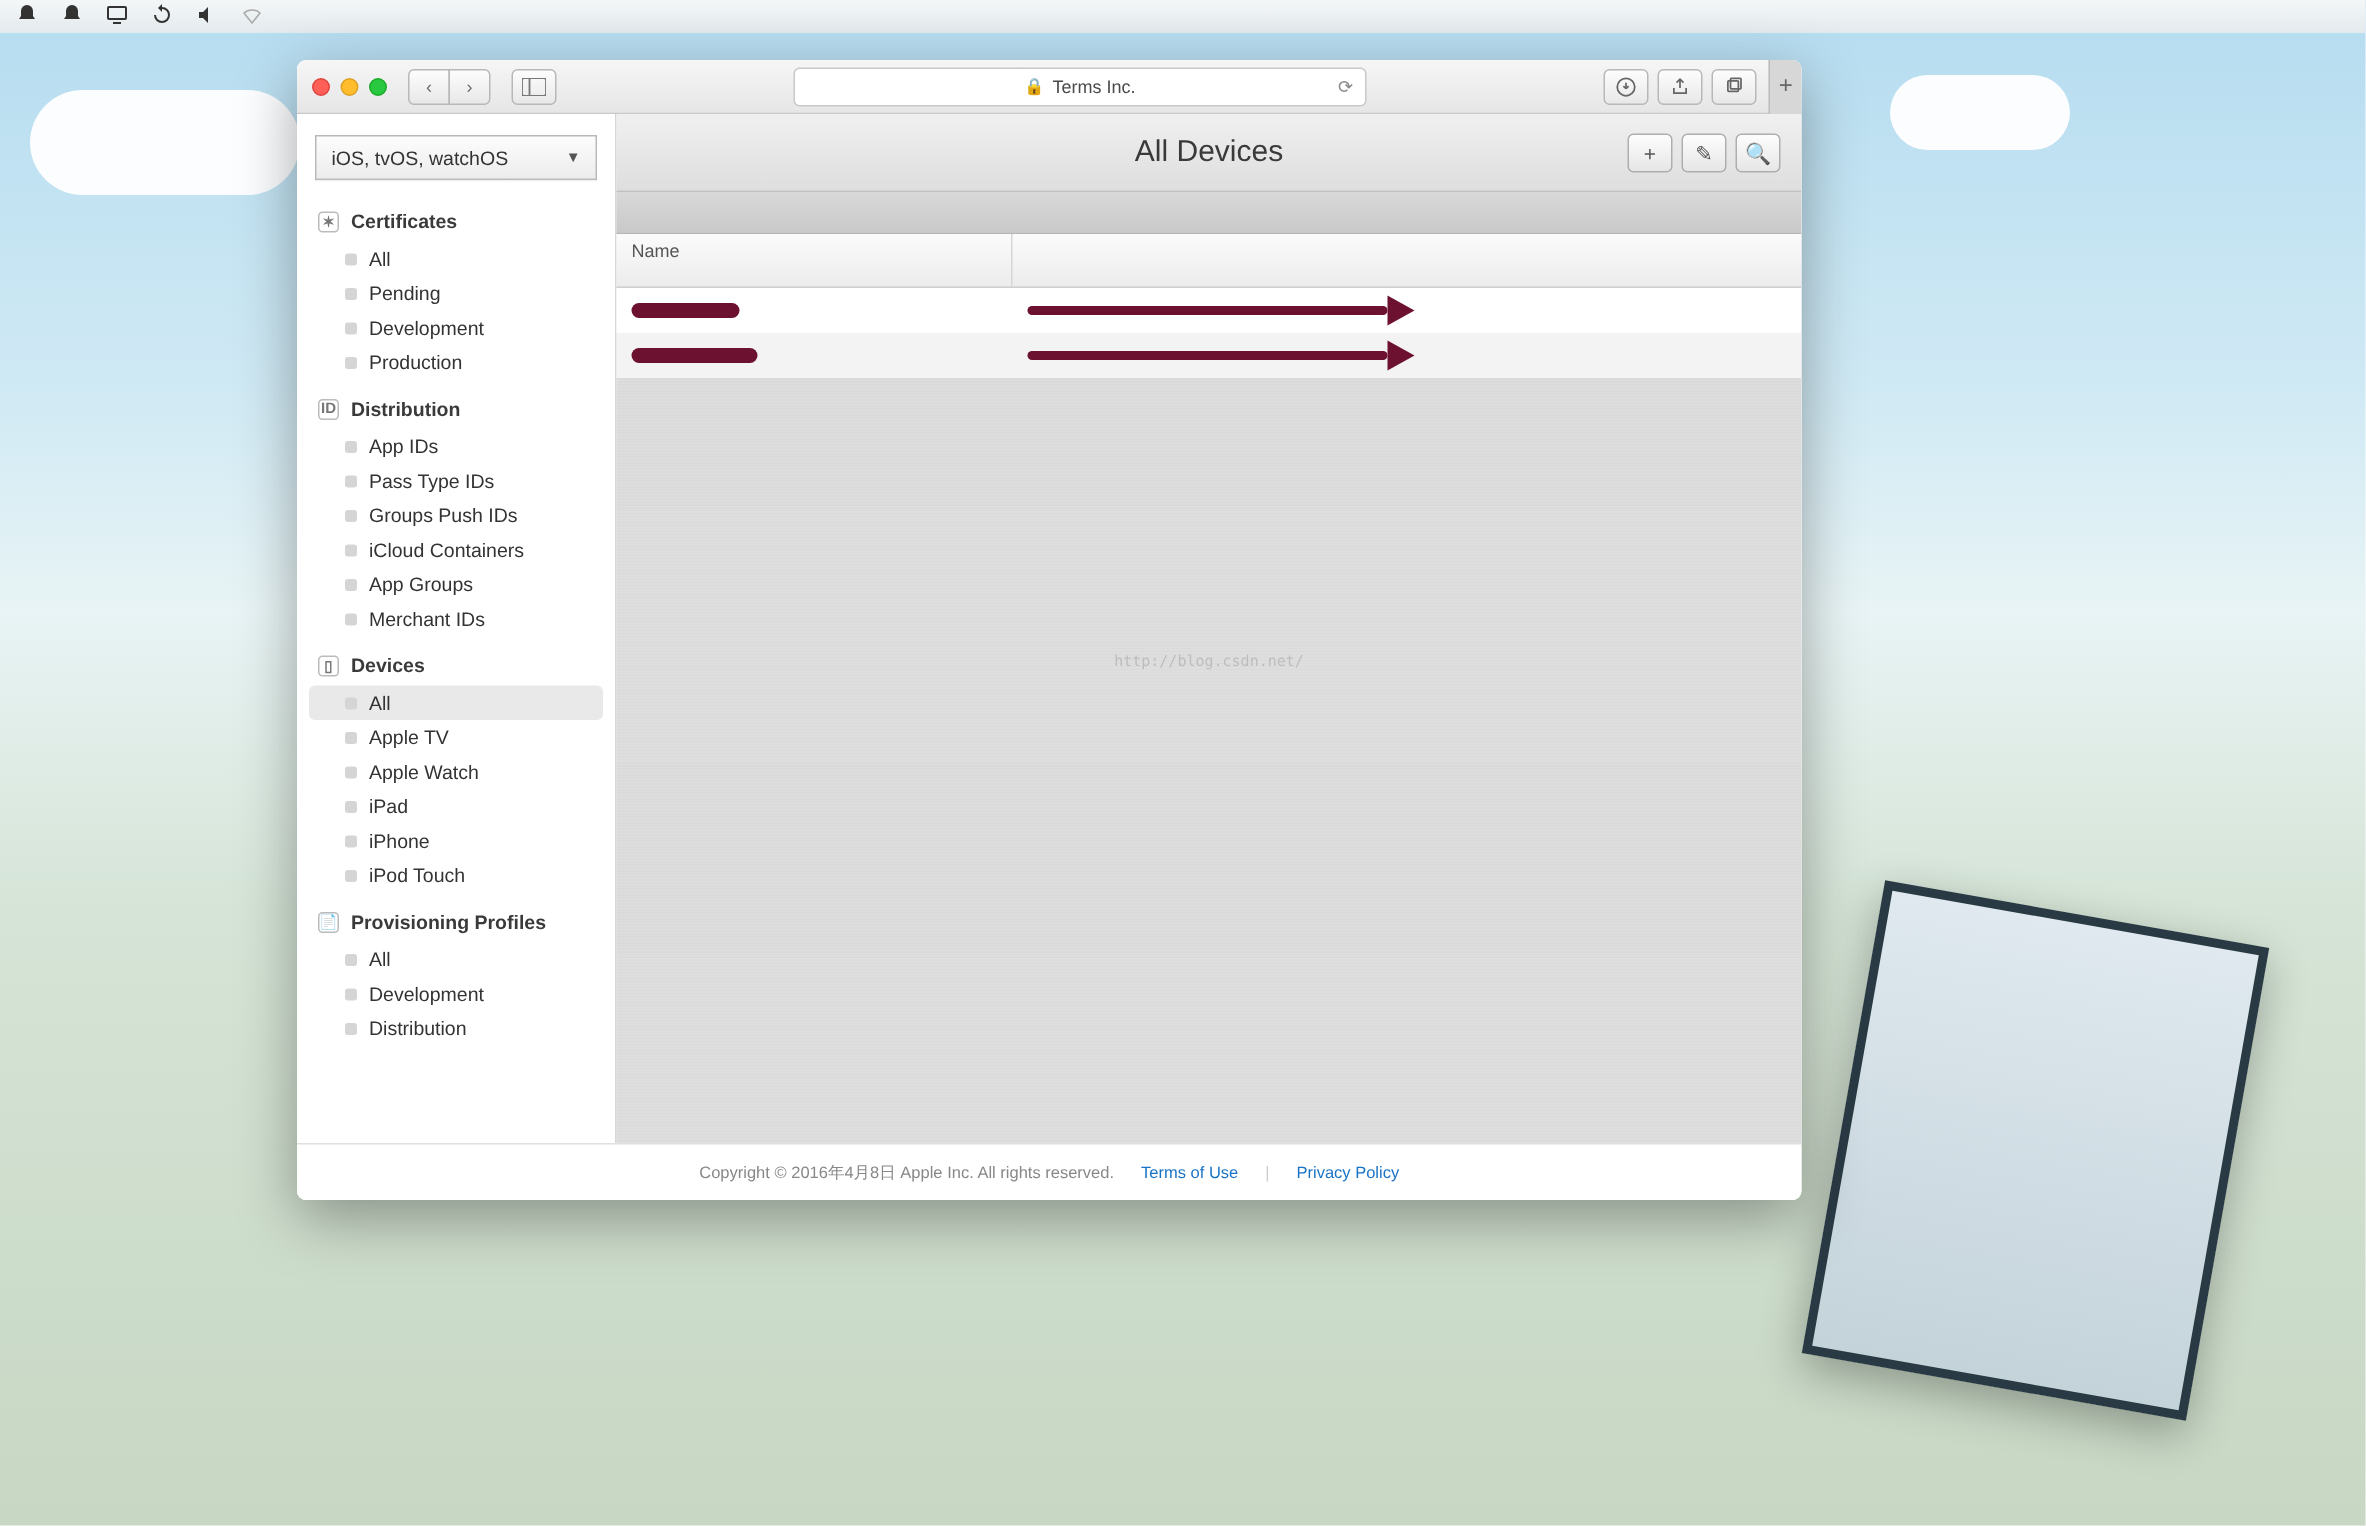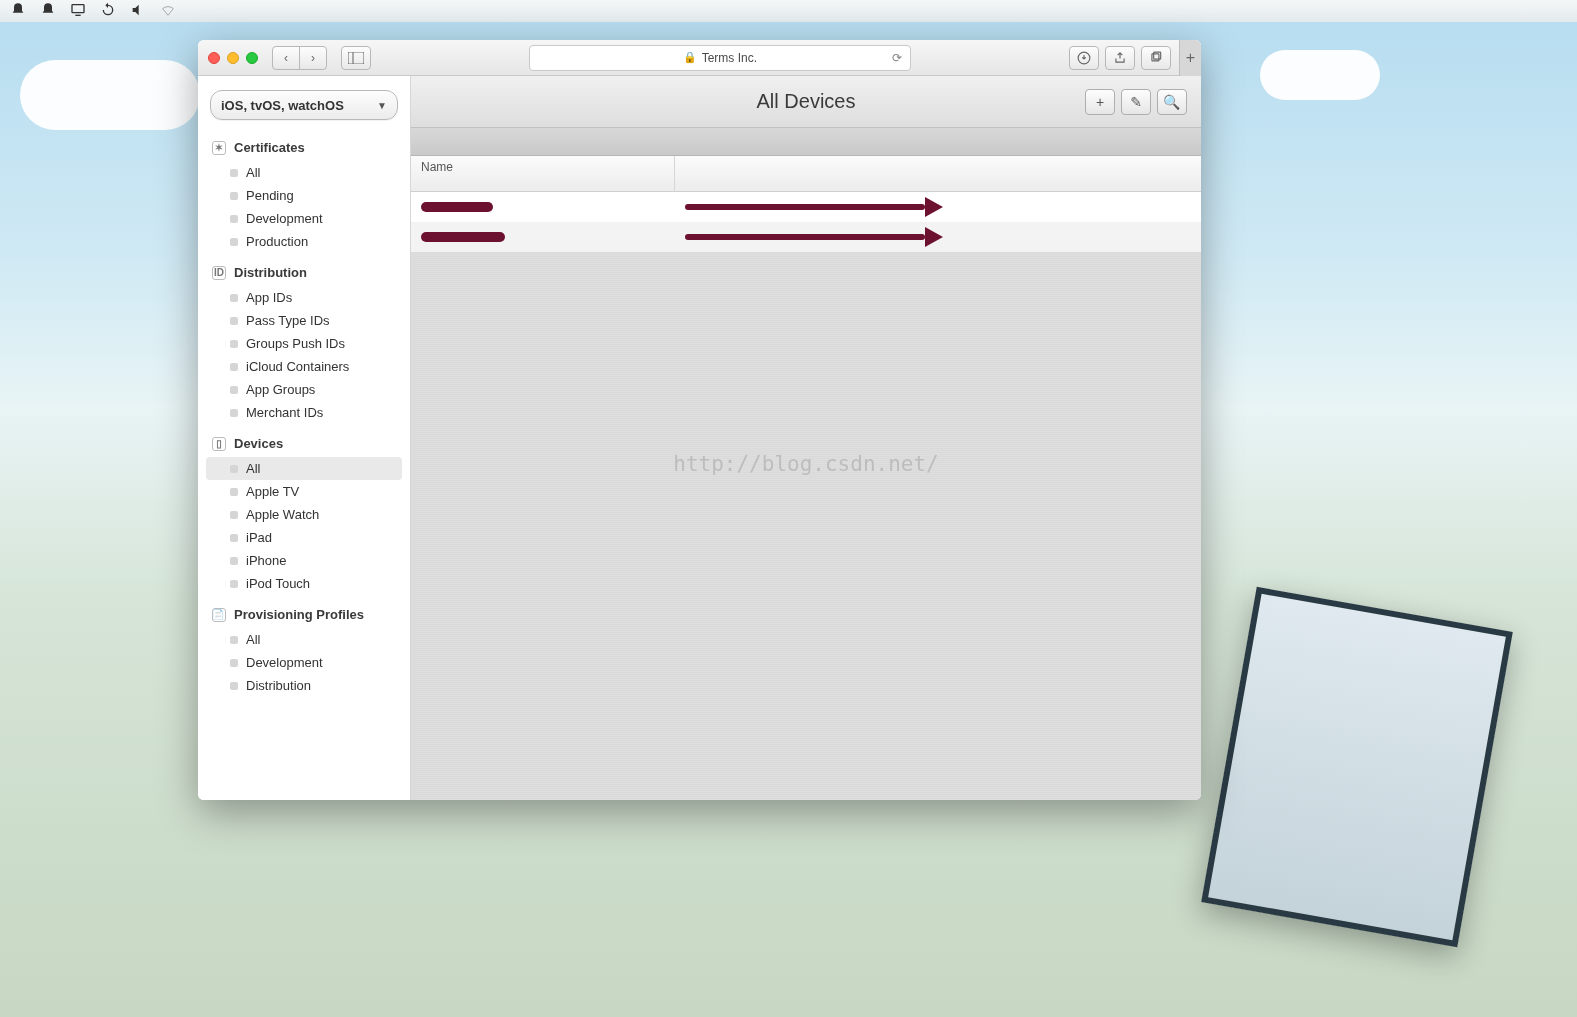--- a/index.html
+++ b/index.html
@@ -27,21 +27,21 @@
 .sidebar-btn{width:30px;height:24px;border:1px solid #b8b8b8;border-radius:4px;background:linear-gradient(#fdfdfd,#e8e8e8);margin-left:6px;display:flex;align-items:center;justify-content:center;}
 .urlbar{flex:1;height:26px;margin:0 150px 0 150px;background:#fff;border:1px solid #c8c8c8;border-radius:4px;display:flex;align-items:center;justify-content:center;font-size:12px;color:#4a4a4a;gap:5px;position:relative;}
 .urlbar .lock{color:#6fa86f;font-size:11px;}
 .urlbar .reload{position:absolute;right:8px;color:#888;font-size:12px;}
 .tb-right{display:flex;gap:6px;align-items:center;}
 .tb-btn{width:30px;height:24px;border:1px solid #b8b8b8;border-radius:4px;background:linear-gradient(#fdfdfd,#e8e8e8);display:flex;align-items:center;justify-content:center;font-size:13px;color:#555;}
 .newtab{width:22px;height:36px;background:#d7d7d7;border-left:1px solid #bdbdbd;display:flex;align-items:center;justify-content:center;color:#666;font-size:16px;margin:-8px -10px -8px 0;}
 .content{flex:1;display:flex;flex-direction:column;background:#fff;}
 .portal{flex:1;display:flex;overflow:hidden;}
 .sidebar{width:213px;background:#fff;border-right:1px solid #d6d6d6;padding:10px 0;overflow-y:auto;box-shadow:2px 0 4px rgba(0,0,0,.04);}
-.platform-sel{margin:4px 12px 14px;height:30px;border:1px solid #b8b8b8;border-radius:12px;background:linear-gradient(#fdfdfd,#ececec);display:flex;align-items:center;padding:0 10px;font-size:13px;font-weight:700;color:#333;justify-content:space-between;box-shadow:0 1px 0 rgba(0,0,0,.05);}
+.platform-sel{margin:4px 12px 14px;height:30px;border:1px solid #b8b8b8;border-radius:0;background:linear-gradient(#fdfdfd,#ececec);display:flex;align-items:center;padding:0 10px;font-size:13px;font-weight:400;color:#333;justify-content:space-between;box-shadow:0 1px 0 rgba(0,0,0,.05);}
 .section{margin-top:6px;}
 .section-hdr{display:flex;align-items:center;gap:8px;padding:6px 14px;font-size:13px;font-weight:600;color:#3a3a3a;}
 .section-hdr .sicon{width:14px;height:14px;display:inline-flex;align-items:center;justify-content:center;font-size:10px;color:#777;border:1px solid #bbb;border-radius:3px;}
 .sideitem{display:flex;align-items:center;gap:8px;padding:4px 14px 4px 32px;font-size:13px;color:#333;cursor:default;}
 .sideitem .bul{width:8px;height:8px;border-radius:2px;background:#d5d5d5;}
 .sideitem.sel{background:#e9e9e9;border-radius:4px;margin:0 8px;padding-left:24px;}
 .main{flex:1;display:flex;flex-direction:column;background:linear-gradient(#e7e7e7,#dcdcdc);position:relative;}
 .main-hdr{height:52px;background:linear-gradient(#f0f0f0,#dedede);display:flex;align-items:center;justify-content:center;border-bottom:1px solid #c1c1c1;position:relative;}
 .main-title{font-size:20px;color:#3a3a3a;font-weight:400;}
 .main-actions{position:absolute;right:14px;display:flex;gap:6px;}
@@ -52,21 +52,21 @@
 .col-name{width:264px;}
 .col-uuid{flex:1;}
 .trow{height:30px;display:flex;align-items:center;font-size:12px;color:#333;}
 .trow:nth-child(odd){background:#fff;}
 .trow:nth-child(even){background:#f3f3f3;}
 .trow .col{padding:0 10px;position:relative;}
 .redact-name{width:72px;height:10px;background:#6d1130;border-radius:5px;}
 .redact-uuid{width:240px;height:6px;background:#6d1130;border-radius:3px;position:relative;}
 .redact-uuid::after{content:"";position:absolute;right:-18px;top:-7px;border-left:18px solid #6d1130;border-top:10px solid transparent;border-bottom:10px solid transparent;}
 .body-bg{flex:1;background:repeating-linear-gradient(0deg,#dedede,#dedede 1px,#dadada 1px,#dadada 2px);position:relative;}
-.watermark{position:absolute;left:50%;top:200px;transform:translateX(-50%);color:#bdbdbd;font-family:monospace;font-size:21px;}
+.watermark{position:absolute;left:50%;top:184px;transform:translateX(-50%);color:#bdbdbd;font-family:monospace;font-size:10px;}
 .footer{height:38px;background:#fff;border-top:1px solid #e0e0e0;display:flex;align-items:center;justify-content:center;font-size:11px;color:#888;gap:18px;}
 .footer a{color:#1974c6;text-decoration:none;}
 .footer .sep{color:#ccc;}
 
 .cloud{position:absolute;background:#fff;border-radius:50%;opacity:.95;filter:blur(.5px);}
 .cloud.c1{width:180px;height:70px;left:20px;top:60px;border-radius:60px;}
 .cloud.c2{width:120px;height:50px;left:1260px;top:50px;border-radius:50px;}
 
 .frame{position:absolute;right:90px;bottom:90px;width:260px;height:320px;border:6px solid #2a3a44;background:linear-gradient(#dfe9ef,#c4d3da);transform:rotate(10deg);box-shadow:0 10px 30px rgba(0,0,0,.3);}
 </style>
@@ -295,14 +295,20 @@
                 <div class="redact-uuid"></div>
               </div>
           </div>
         </div>
         <div class="body-bg">
           <div class="watermark">http://blog.csdn.net/</div>
         </div>
       </div>
     </div>
 
+    <div class="footer">
+      <span>Copyright © 2016年4月8日 Apple Inc. All rights reserved.</span>
+      <a>Terms of Use</a>
+      <span class="sep">|</span>
+      <a>Privacy Policy</a>
+    </div>
   </div>
 </div>
 
 </body></html>

